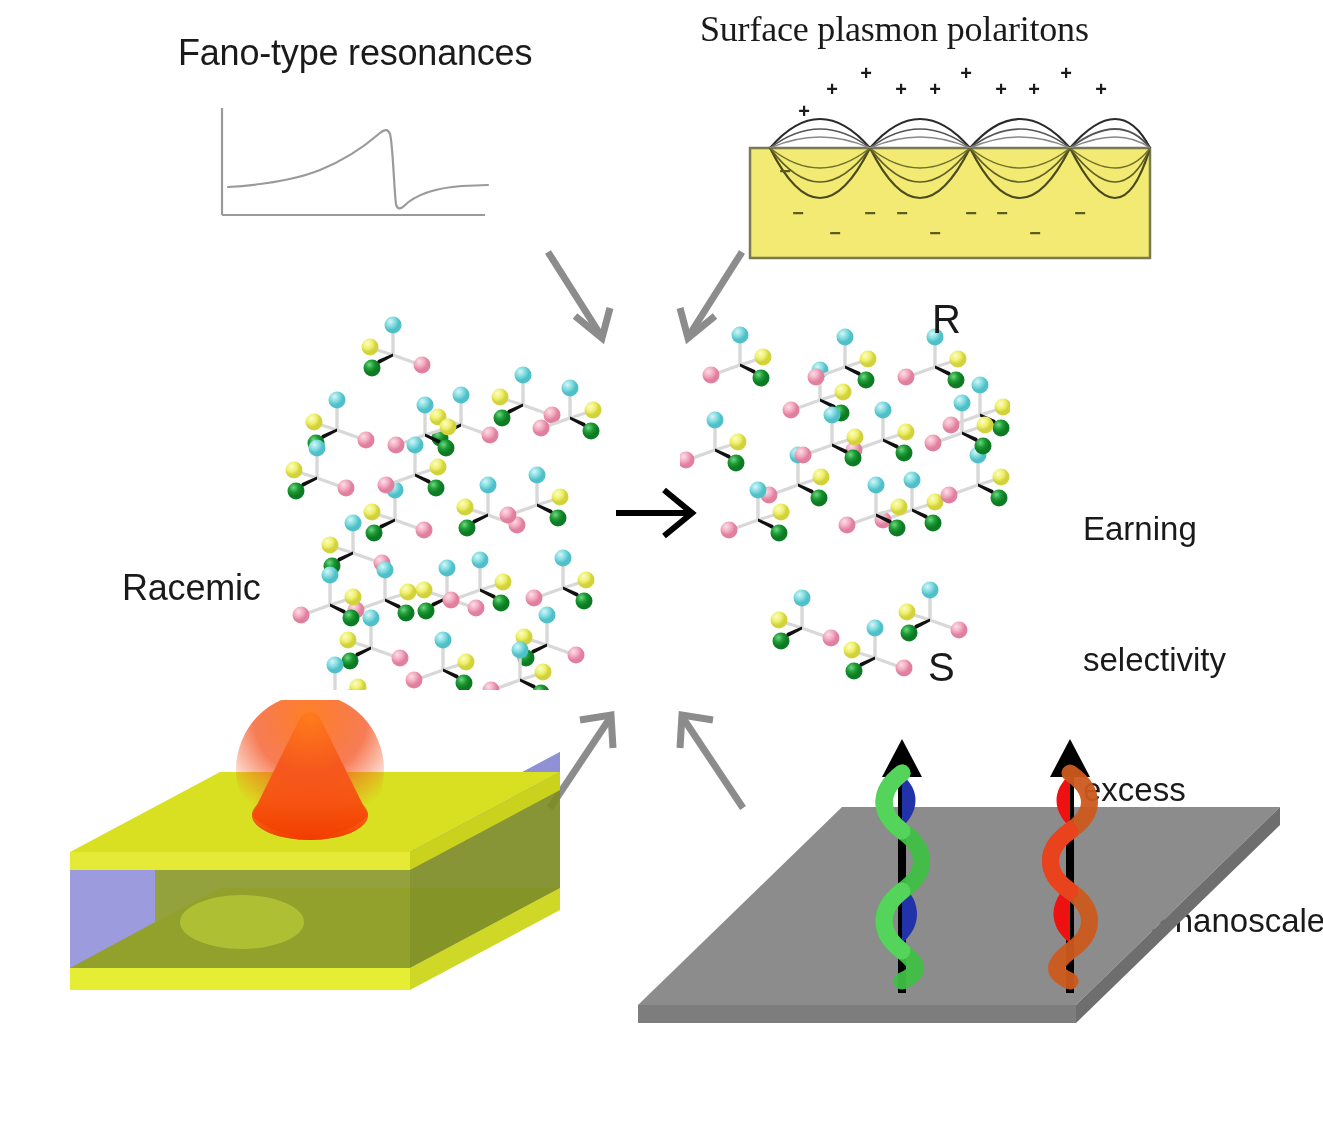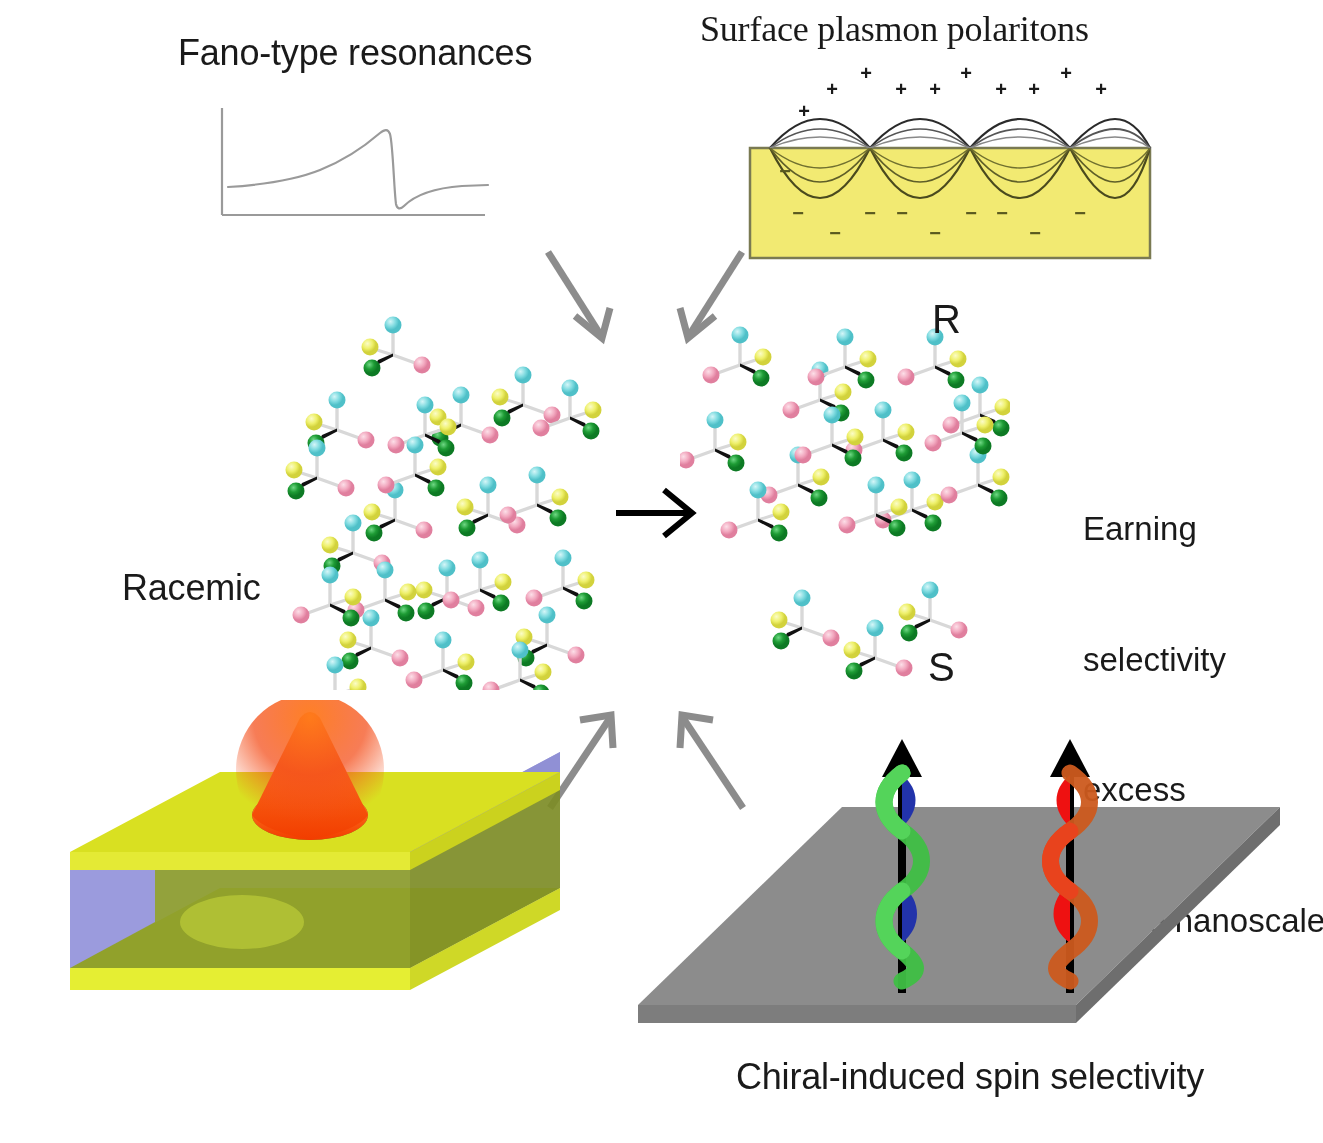--- a/index.html
+++ b/index.html
@@ -279,15 +279,14 @@
     <g>
       <line x1="450" y1="278" x2="450" y2="50" stroke="#000" stroke-width="8"></line>
       <polygon points="450,24 470,62 430,62" fill="#000"></polygon>
       <path d="M450,60 C432,74 432,96 450,112 L450,62 Z" fill="#ee1111"></path>
       <path d="M450,168 C428,186 428,212 450,228 L450,170 Z" fill="#ee1111"></path>
       <path d="M450,58 C476,76 476,98 450,116 C424,134 424,158 450,176 C476,194 476,218 450,236 C432,250 432,258 450,266" fill="none" stroke="#cc5a1e" stroke-width="17" stroke-linecap="round" opacity="0.95"></path>
       <path d="M450,116 C424,134 424,158 450,176" fill="none" stroke="#e8431d" stroke-width="17" stroke-linecap="round"></path>
     </g>
   </svg>
 
-  <div class="lbl ttl" style="left:690px;top:1056px;width:560px;text-align:center;">Chiral-induced spin selectivity</div>
 
 </div>
 
 </body></html>

